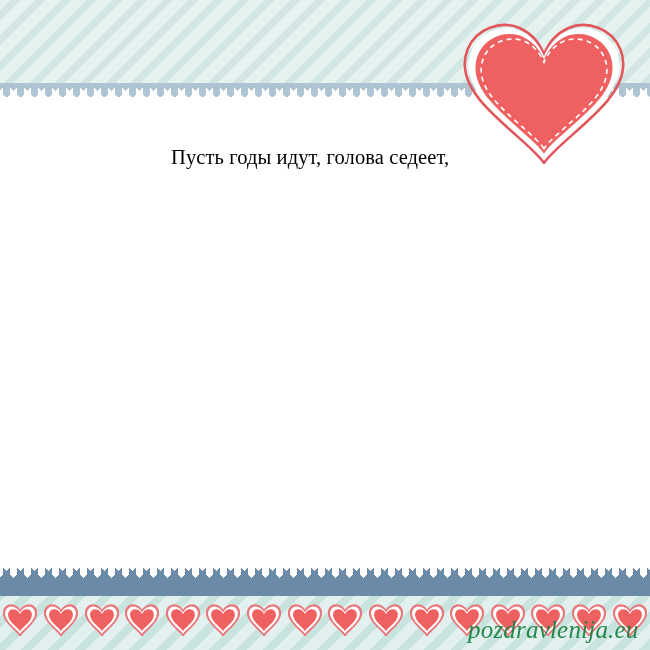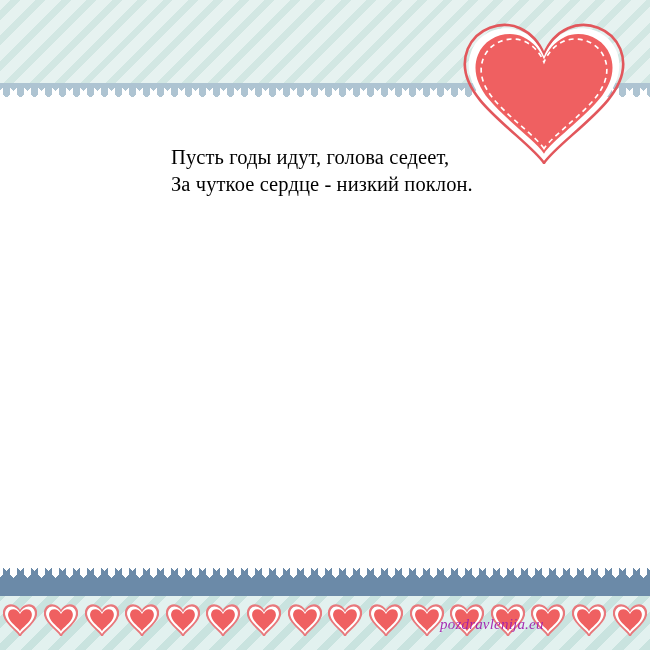--- a/index.html
+++ b/index.html
@@ -139,26 +139,26 @@
     line-height: 26.5px;
     letter-spacing: 0.1px;
     white-space: nowrap;
     margin-left: 31px;
   }
   .poem .line { display: block; }
 
   
   .watermark {
     position: absolute;
-    left: 440px;
+    left: 468px;
     top: 616px;
-    color: #a21caf;
+    color: #15803d;
     font-family: "Liberation Serif", "DejaVu Serif", serif;
     font-style: italic;
-    font-size: 15px;
+    font-size: 25px;
     letter-spacing: 0.2px;
     opacity: 0.92;
   }
 </style>
 </head>
 <body>
 
 <div id="card">
 
   <div class="stripes-top"></div>
@@ -182,21 +182,20 @@
       </defs>
       <use href="#hp" fill="none" stroke="#e2575c" stroke-width="2.5" transform="translate(83,79) scale(1.045) translate(-83,-79)"></use>
       <use href="#hp" fill="#ffffff" transform="translate(83,79) scale(0.995) translate(-83,-79)"></use>
       <use href="#hp" fill="#ef6061" transform="translate(83,79) scale(0.905) translate(-83,-79)"></use>
       <use href="#hp" fill="none" stroke="#ffffff" stroke-width="2" stroke-dasharray="6 5" transform="translate(83,79) scale(0.83) translate(-83,-79)"></use>
     </svg>
   </div>
 
   <div class="poem">
     <span class="line">Пусть годы идут, голова седеет,</span>
-    <span class="line">За чуткое сердце - низкий поклон.</span>
   </div>
 
   <div class="zig-bottom"></div>
   <div class="band-bottom"></div>
   <div class="stripes-bottom"></div>
 
   <div class="heart-row">
       <div class="mini-heart" style="left: 3.3125px;">
         <svg viewBox="0 0 34 32" xmlns="http://www.w3.org/2000/svg">
           <path d="M17 30 C 15 26, 4 19, 2.5 12 C 1 7, 4 2.5, 8.5 2.5 C 12 2.5, 15 5, 17 8.5 C 19 5, 22 2.5, 25.5 2.5 C 30 2.5, 33 7, 31.5 12 C 30 19, 19 26, 17 30 Z" fill="none" stroke="#e8787c" stroke-width="2.6" transform="translate(17,16) scale(1.06) translate(-17,-16)"></path>

